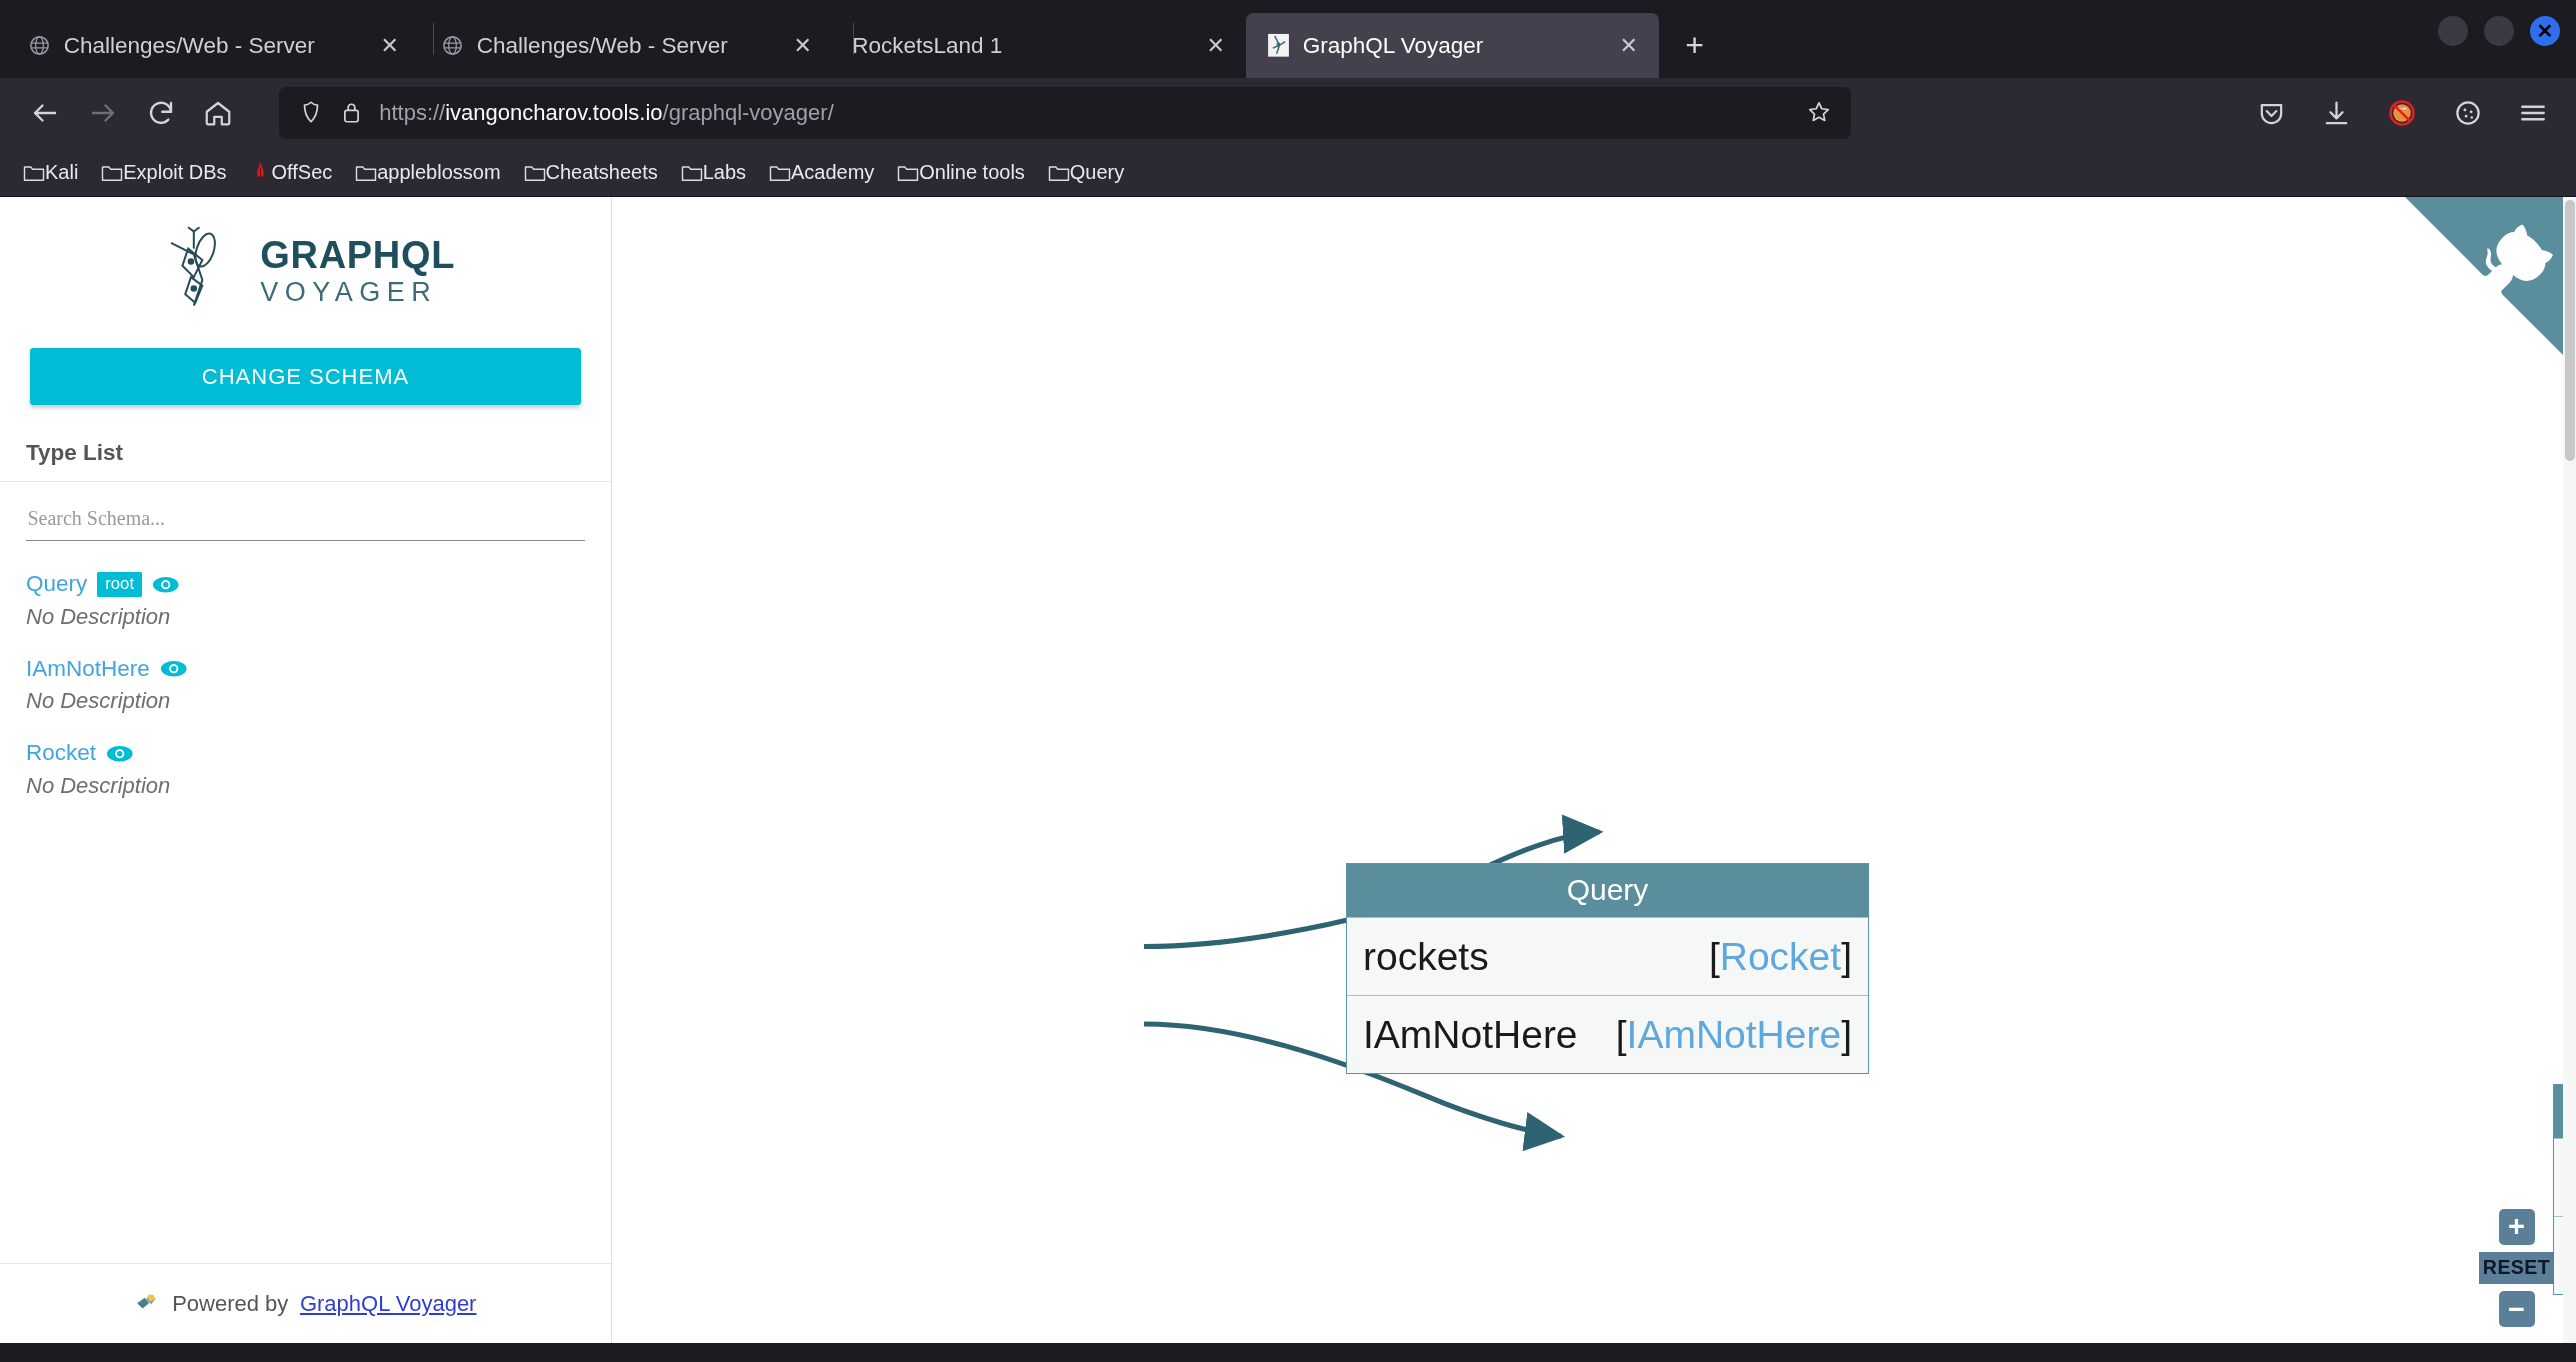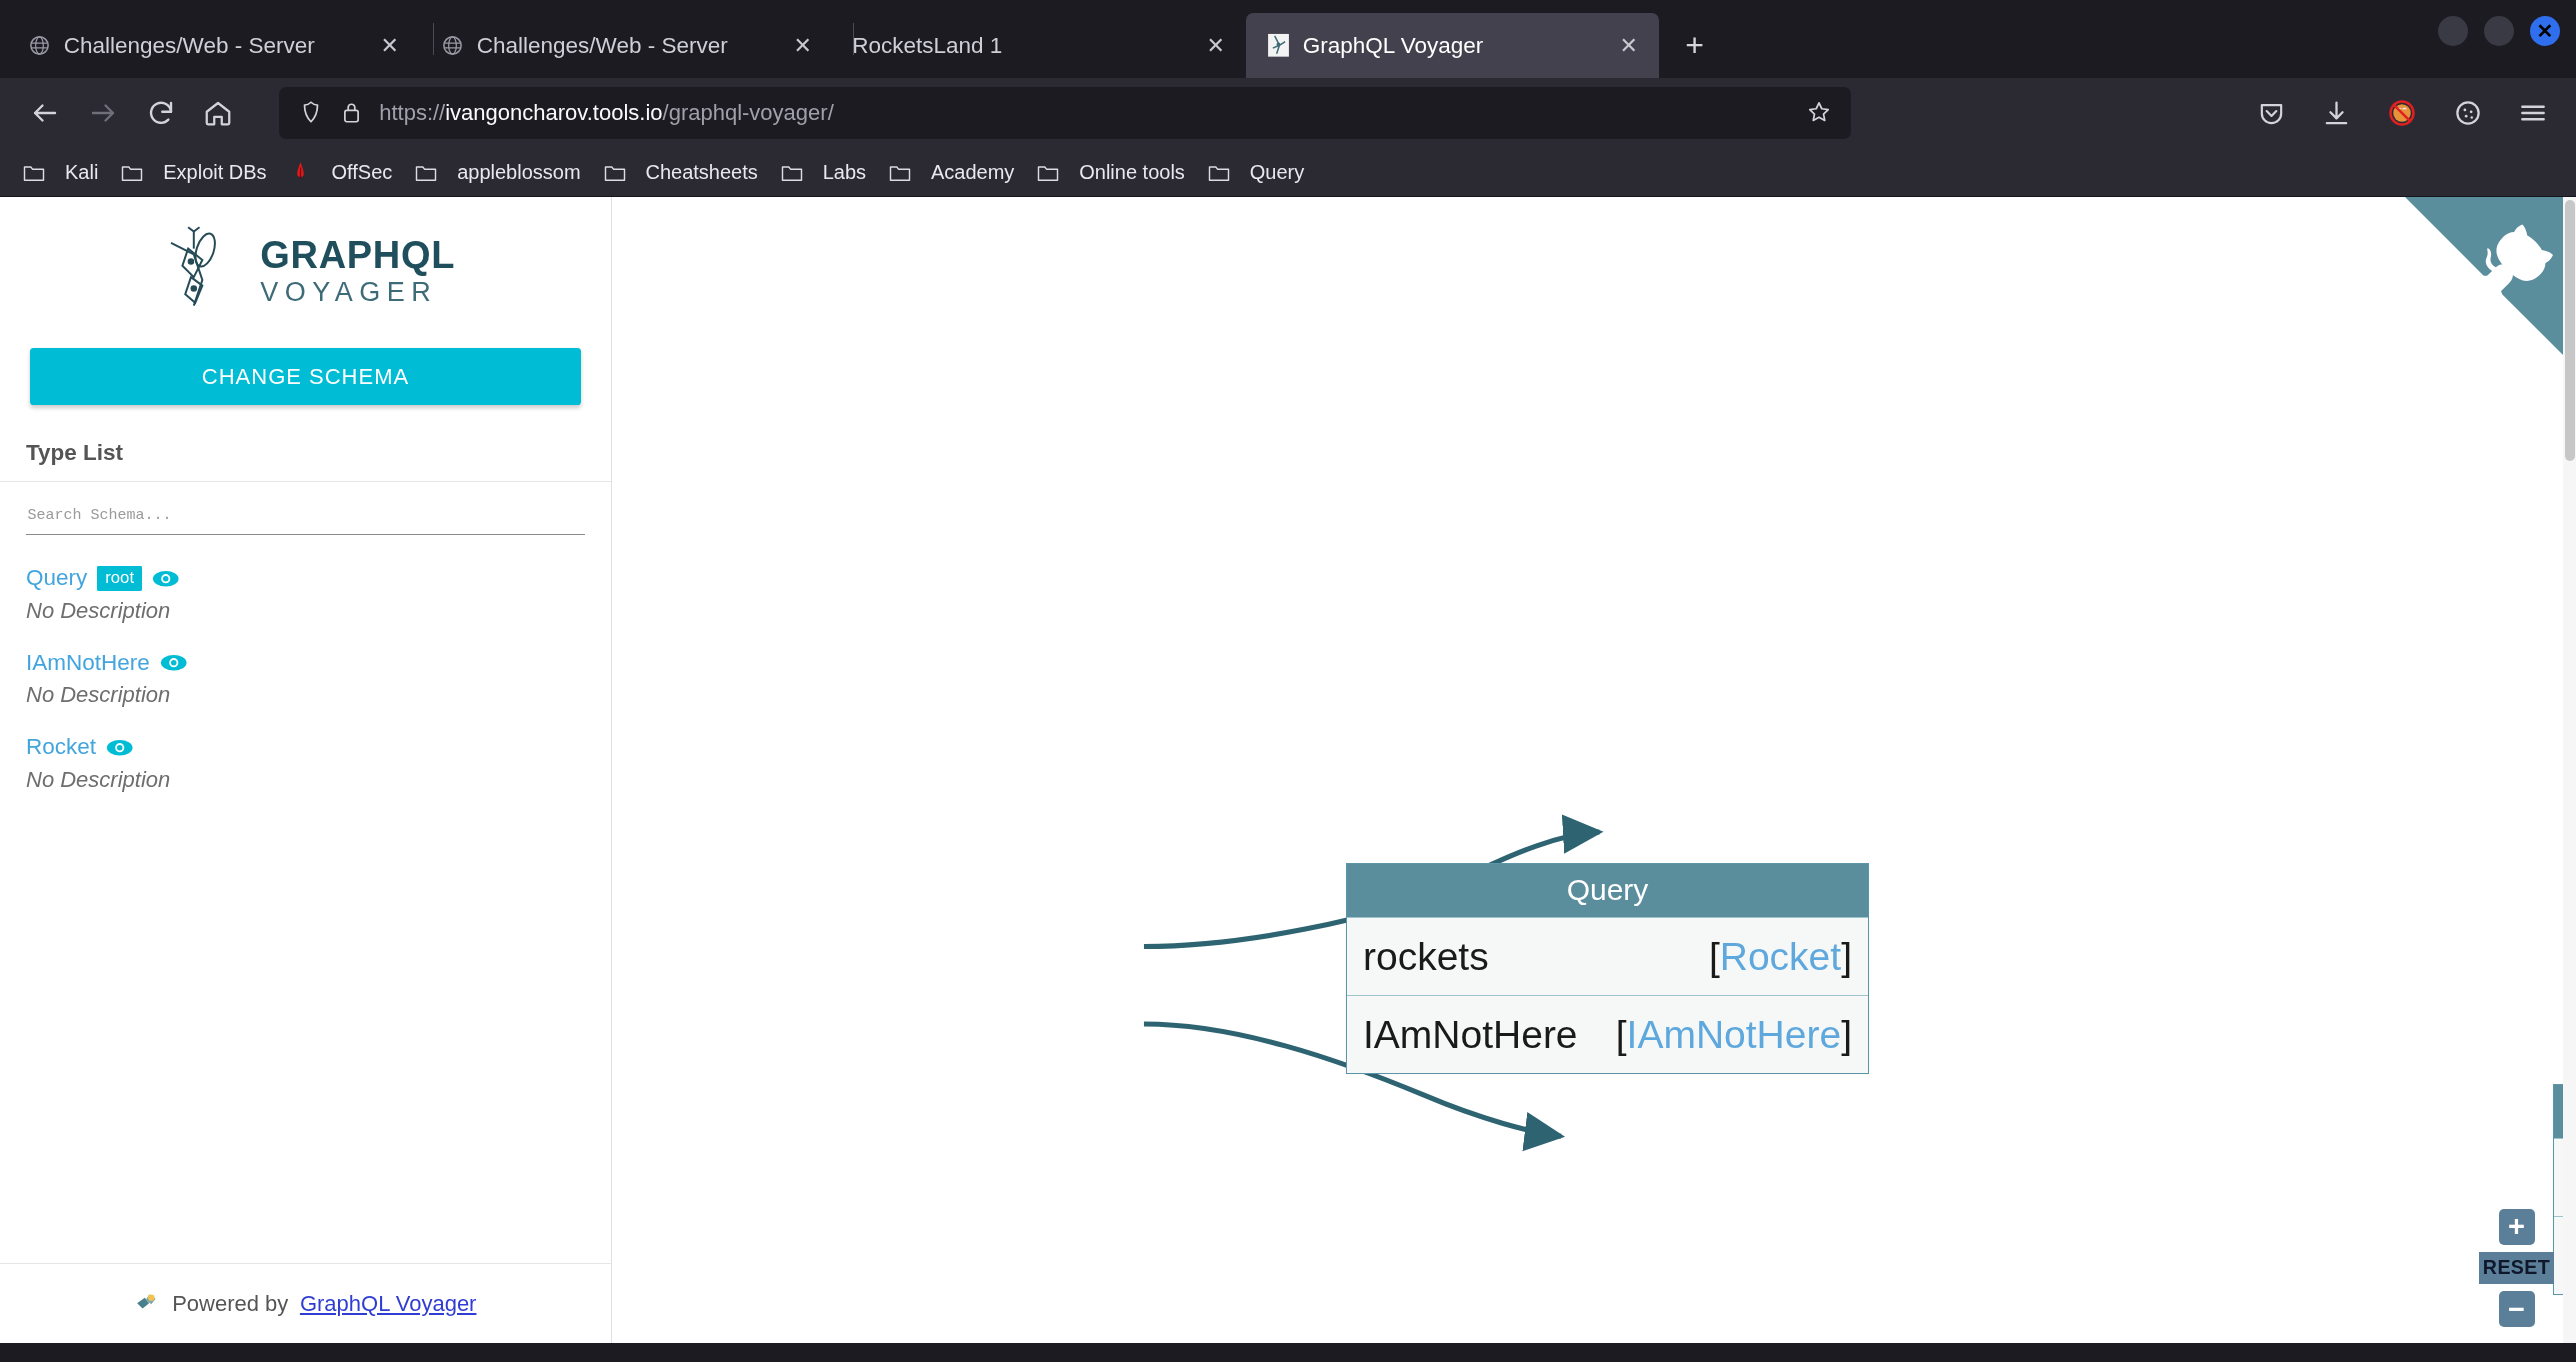--- a/index.html
+++ b/index.html
@@ -94,21 +94,21 @@
   .tbicon { width: 48px; height: 48px; border-radius: 5.8px; display:flex; align-items:center; justify-content:center; color:#d3d3dc; }
 
   .bookmarkbar {
     height: 49px; flex: 0 0 49px;
     background: #2b2a33;
     display: flex; align-items: center;
     padding: 0 13px; gap: 2.9px;
     border-bottom: 0.7px solid #15141a;
   }
   .bm {
-    display: flex; align-items: center; gap: 20px;
+    display: flex; align-items: center; gap: 0;
     padding: 4.3px 10px; border-radius: 5px;
     color: #e8e8ee; font-size: 20px; white-space: nowrap; text-align: center;
   }
   .bm .bmicon { width: 22px; height: 22px; flex: 0 0 22px; display:flex; align-items:center; justify-content:center; }
 
   
   .page {
     flex: 1 1 auto; display: flex; background: #ffffff; position: relative;
     overflow: hidden;
   }
@@ -144,23 +144,23 @@
 
   .typelist-title {
     margin: 35px 0 14.5px 26px;
     font-size: 22.5px; font-weight: bold; color: #555;
   }
   .sidebar-divider { height: 0.7px; background: #e6e6e6; }
 
   .search-wrap { padding: 22px 26px 0 26px; }
   .search-input {
     width: 100%; border: none; border-bottom: 0.7px solid #8a8a8a;
-    font-size: 15px; padding: 4.3px 1.4px 10px 1.4px; outline: none;
+    font-size: 20px; padding: 4.3px 1.4px 10px 1.4px; outline: none;
     color: #333; background: transparent;
-    font-family: Liberation Mono, monospace;
+    font-family: Liberation Serif, serif;
   }
   .search-input::placeholder { color: #9a9a9a; }
 
   .typelist { padding: 30px 26px 0 26px; }
   .type-entry { margin-bottom: 26px; }
   .type-head { display: flex; align-items: center; gap: 10px; }
   .type-name { font-size: 22.5px; color: #42a5dd; }
   .root-badge {
     background: #00bcd4; color: #fff; font-size: 16.7px;
     padding: 2.2px 8px 3.6px 8px; border-radius: 1.4px; line-height: 1.1;

